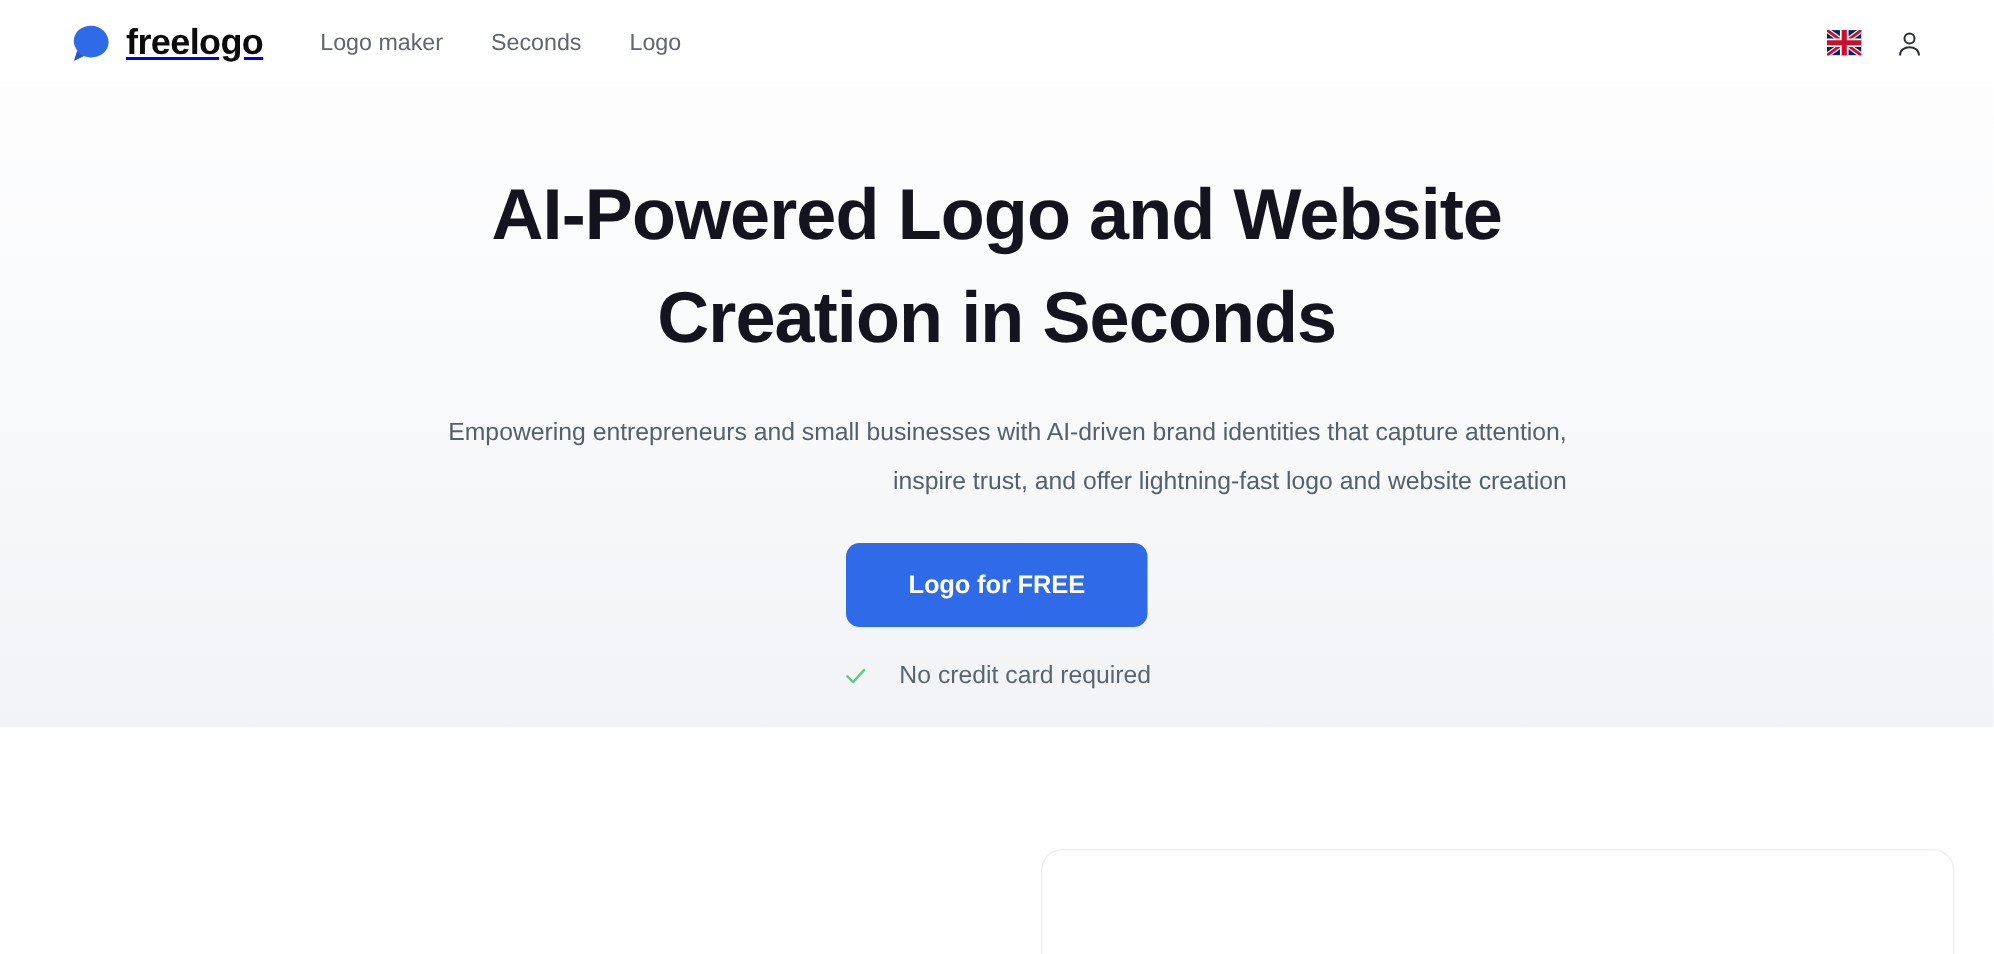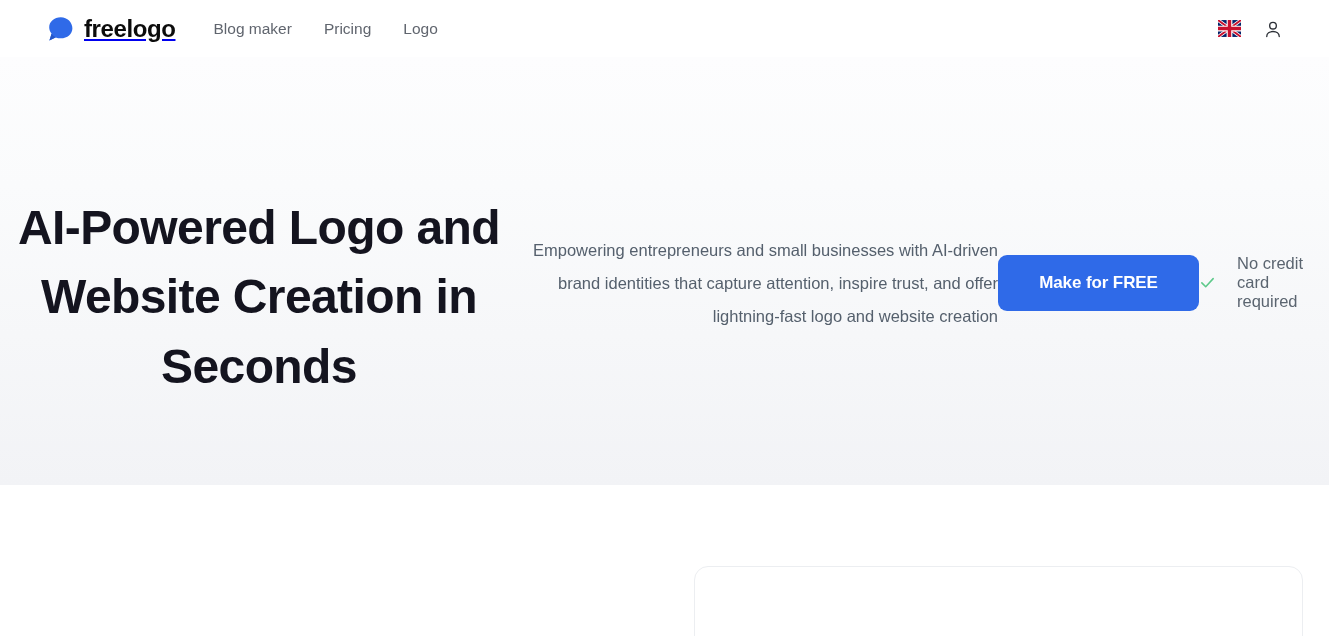--- a/index.html
+++ b/index.html
@@ -44,21 +44,21 @@
     width:23px; height:17px; display:block; border-radius:1px;
     cursor:pointer;
   }
   .user-icon { width:20px; height:20px; display:block; cursor:pointer; }
 
   
   .hero {
     position:absolute; top:57px; left:0;
     width:1329px; height:428px;
     background:linear-gradient(180deg,#fdfdfe 0%,#fafbfc 30%,#f6f7f9 65%,#f2f3f6 100%);
-    display:flex; align-items:center;
+    display:flex; flex-direction:column; align-items:center;
   }
   .hero-title {
     margin-top:52px;
     width:820px;
     text-align:center;
     font-size:48px;
     font-weight:bold;
     line-height:1.44;
     color:#14141f;
     letter-spacing:-0.6px;
@@ -117,22 +117,22 @@
       <span class="brand-mark">
         <svg width="28" height="28" viewBox="0 0 28 28" xmlns="http://www.w3.org/2000/svg">
           <path d="M14.8 2.2C8.2 2.2 3.2 6.6 3.2 12.3c0 2.4.9 4.6 2.4 6.3l-2.2 6.9 6.3-3.1c1.5.6 3.2.9 5.1.9 6.6 0 11.6-4.4 11.6-10.1S21.4 2.2 14.8 2.2z" fill="#2f6ae8"></path>
           <path d="M5.6 18.6l-2.2 6.9 6.4-3.2c-1.8-.8-3.3-2.1-4.2-3.7z" fill="#2457c9"></path>
         </svg>
       </span>
       <span class="brand-name">freelogo</span>
     </a>
 
     <nav class="nav">
-      <a class="nav-link" href="#">Blog maker</a>
-      <a class="nav-link" href="#">Pricing</a>
+      <a class="nav-link" href="#">Logo maker</a>
+      <a class="nav-link" href="#">Seconds</a>
       <a class="nav-link" href="#">Logo</a>
     </nav>
 
     <div class="header-right">
 
       <span class="flag-icon">
         <svg width="23" height="17" viewBox="0 0 60 44" xmlns="http://www.w3.org/2000/svg">
           <rect width="60" height="44" fill="#012169"></rect>
           <path d="M0 0 L60 44 M60 0 L0 44" stroke="#ffffff" stroke-width="9"></path>
           <path d="M0 0 L60 44 M60 0 L0 44" stroke="#C8102E" stroke-width="5"></path>
@@ -151,21 +151,21 @@
     </div>
   </header>
 
   <section class="hero">
 
     <h1 class="hero-title">AI-Powered Logo and Website Creation in Seconds</h1>
 
     <p class="hero-sub">Empowering entrepreneurs and small businesses with AI-driven brand identities that capture attention, inspire trust, and offer lightning-fast logo and website creation</p>
 
     <div class="cta-wrap">
-      <button class="cta-button">Make for FREE</button>
+      <button class="cta-button">Logo for FREE</button>
     </div>
 
     <div class="cta-note">
       <span class="check-icon">
         <svg width="17" height="17" viewBox="0 0 24 24" fill="none" stroke="#5dc98a" stroke-width="2.2" stroke-linecap="round" stroke-linejoin="round" xmlns="http://www.w3.org/2000/svg">
           <path d="M4 12.5 L9.5 18 L20 6.5"></path>
         </svg>
       </span>
       <span>No credit card required</span>
     </div>

